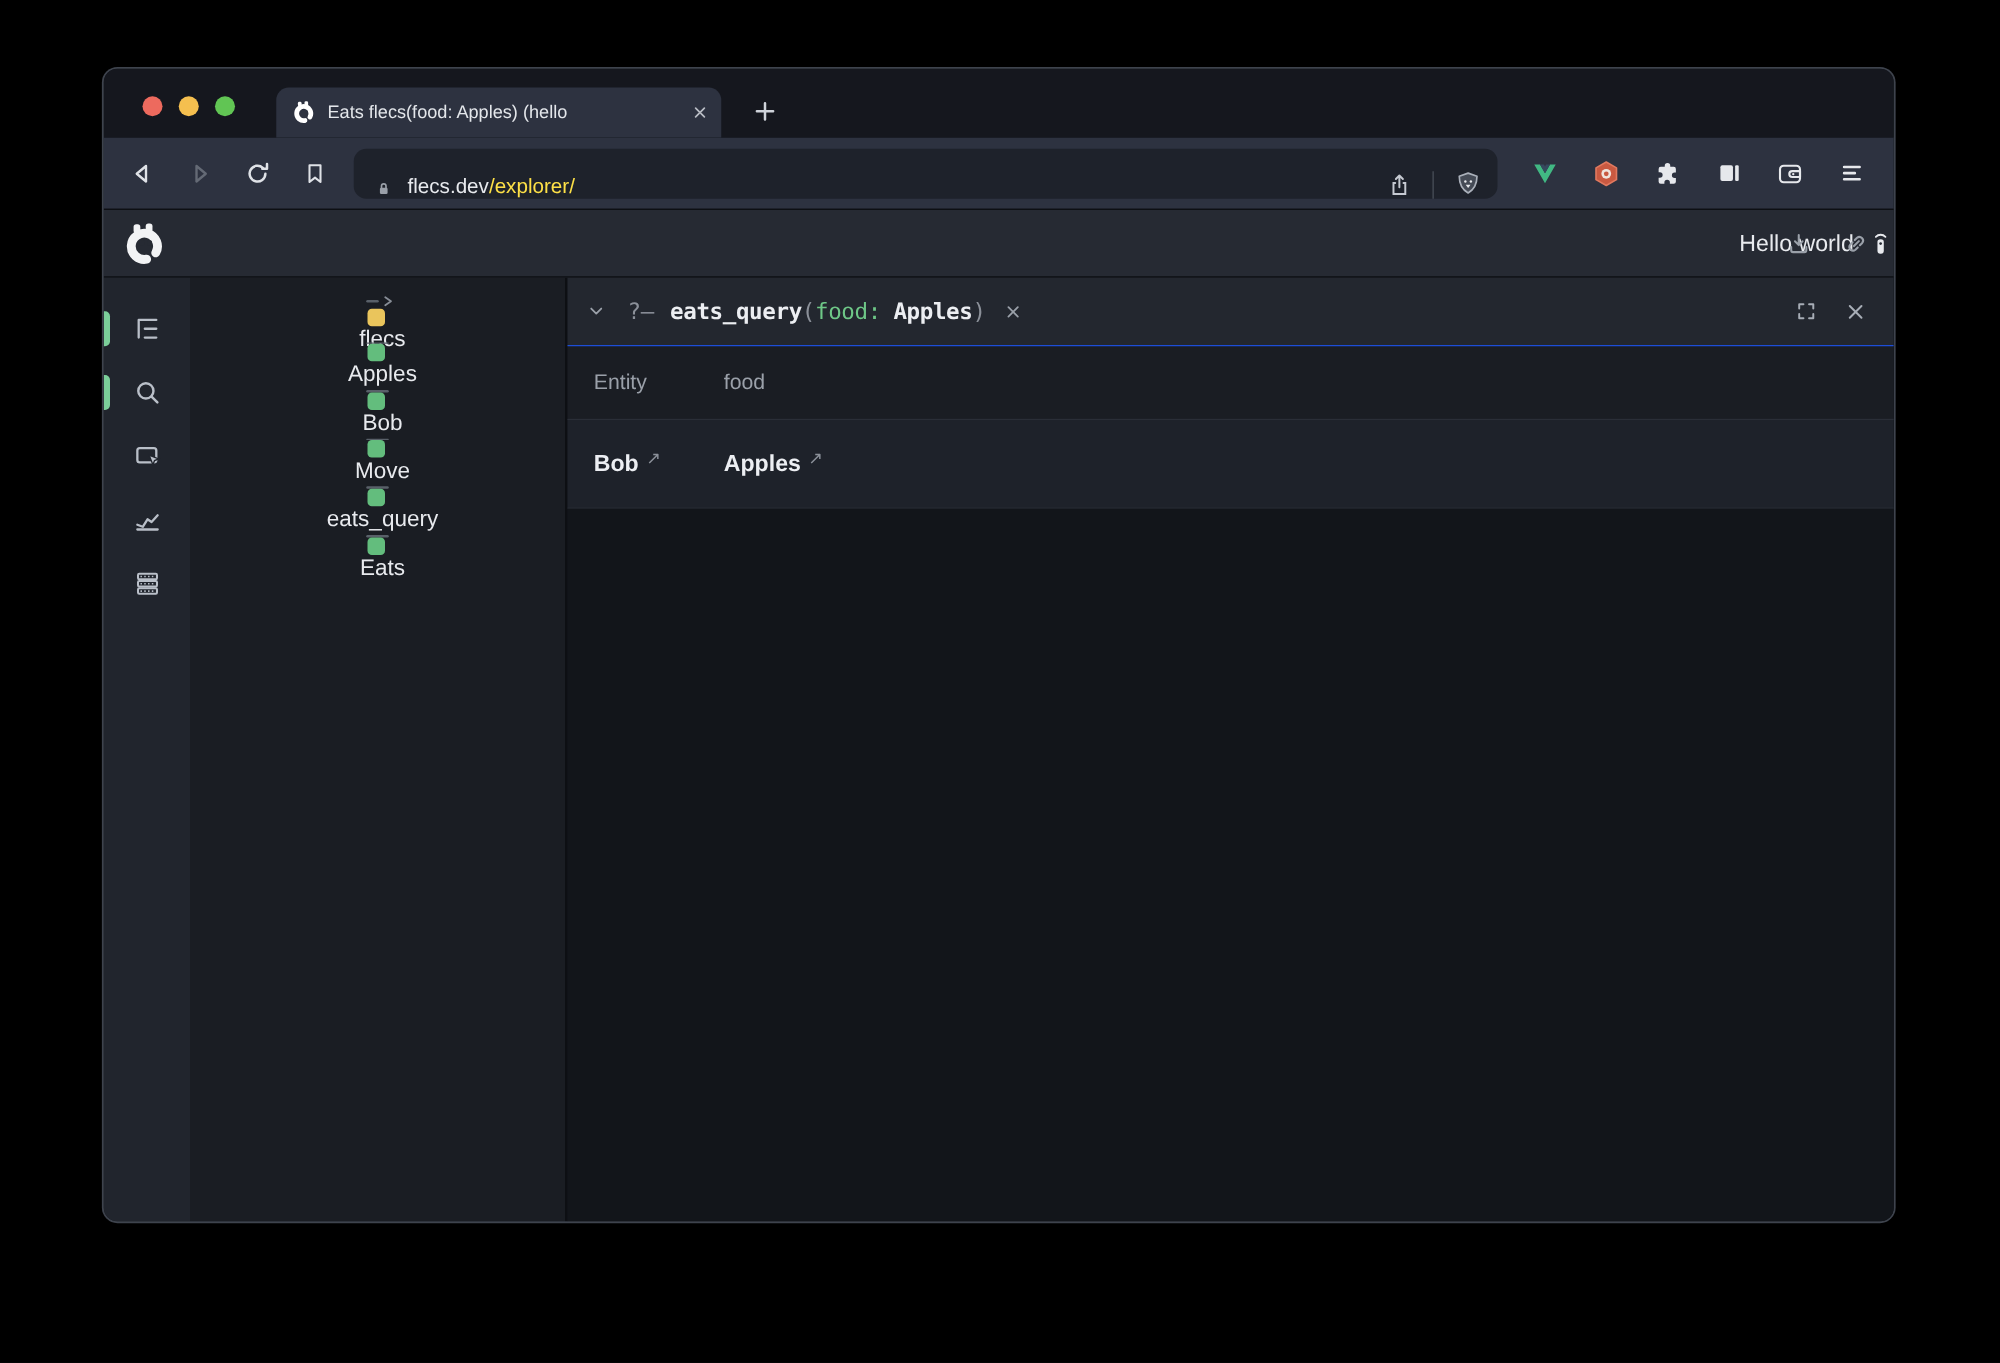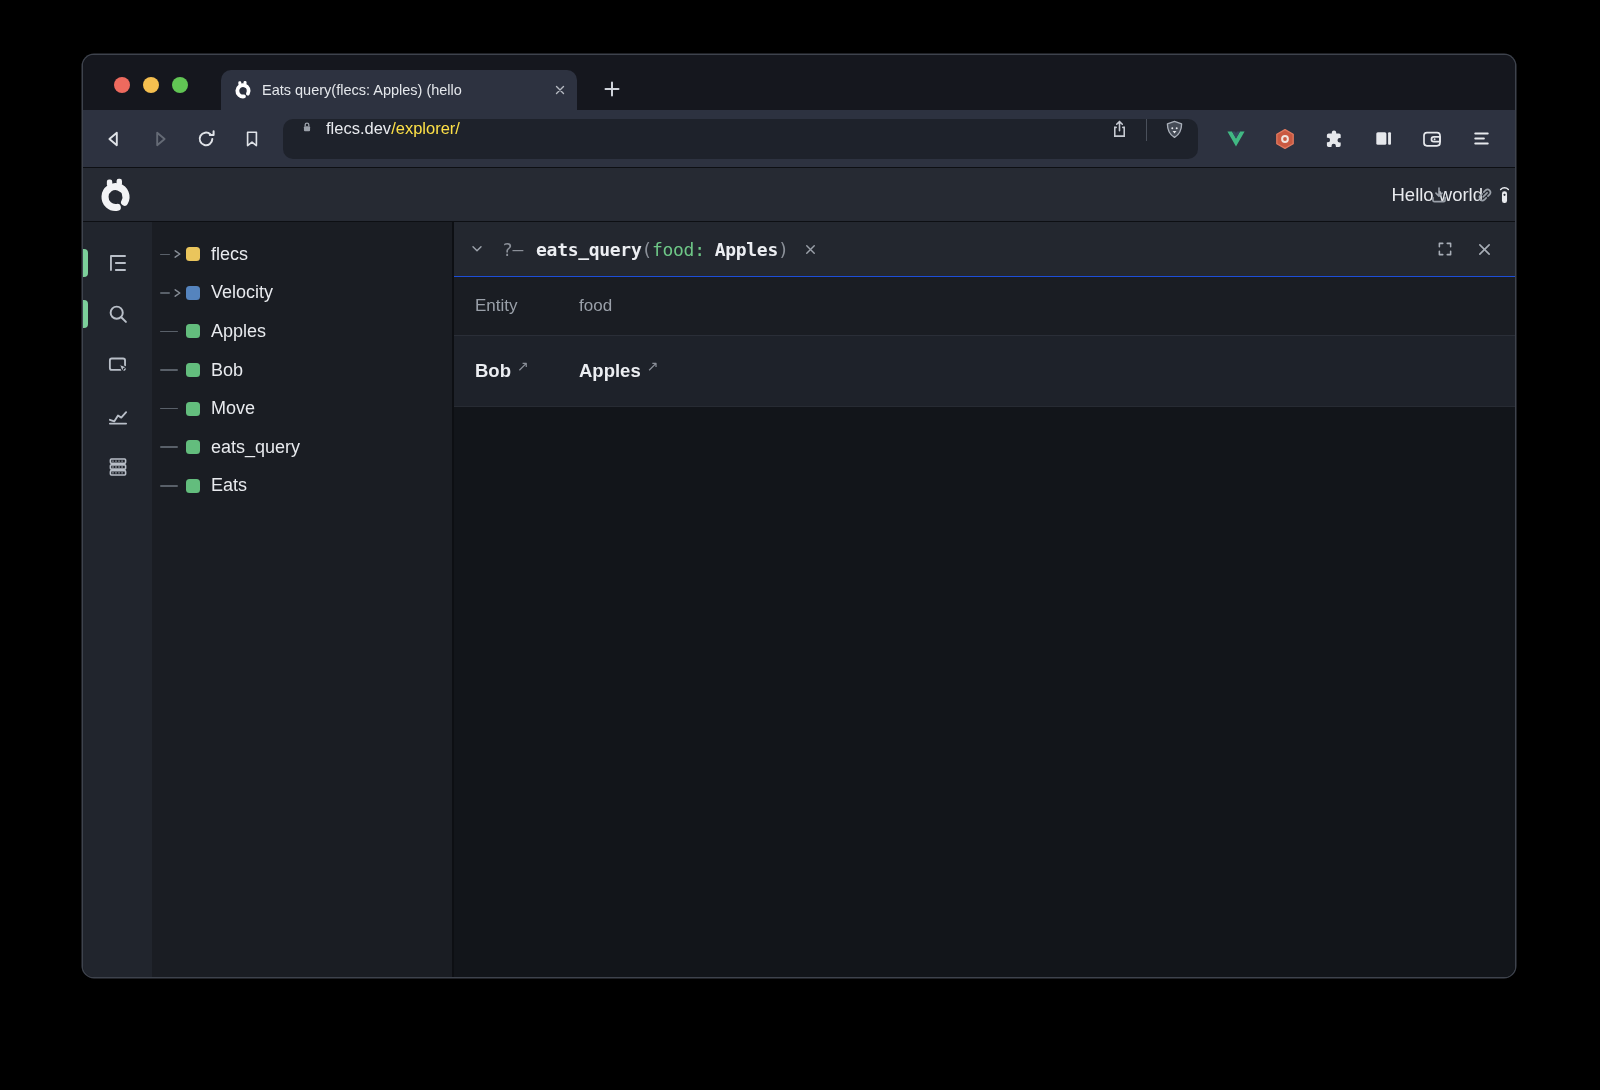--- a/index.html
+++ b/index.html
@@ -23,21 +23,21 @@
                mask-image:linear-gradient(90deg,#000 85%,transparent); }
   .newtab { position:absolute; left:516px; bottom:8px; width:26px; height:26px;
             display:flex; align-items:center; justify-content:center; border-radius:6px; }
 
   
   .toolbar { height:57px; background:#2d3240; display:flex; align-items:center; padding:0 14px 0 18px; }
   .navbtn { width:26px; height:26px; display:flex; align-items:center; justify-content:center; }
   .navbtn + .navbtn { margin-left:20px; }
   .bookmark-btn { margin-left:104px; }
   .urlbar { flex:1; height:40px; margin-left:18px; background:#1e222b; border-radius:10px;
-            display:flex; align-items:flex-start; padding:0 12px 0 16px; }
+            display:flex; align-items:flex-end; padding:0 12px 0 16px; }
   .url-host { font-size:16.5px; color:#e8eaee; margin-left:11px; }
   .url-path { font-size:16.5px; color:#fde047; }
   .url-spacer { flex:1; }
   .url-sep { width:1px; height:22px; background:#4a505b; margin:0 16px; }
   .extensions { display:flex; align-items:center; gap:25px; padding:0 8px 0 26px; }
   .extbtn { width:24px; height:24px; display:flex; align-items:center; justify-content:center; }
 
   
   .page-header { position:relative; height:55px; background:#262a33;
                  border-top:1px solid #0d0f13; border-bottom:1px solid #0d0f13;
@@ -52,21 +52,21 @@
   .page-body { display:flex; height:755px; }
   .icon-strip { width:69px; background:#21252d; padding-top:15px; display:flex;
                 flex-direction:column; align-items:stretch; }
   .strip-item { position:relative; height:51px; display:flex; align-items:center; justify-content:center;
                 color:#b9bfc8; }
   .strip-item[data-active="true"]::before { content:""; position:absolute; left:0; top:50%;
                 transform:translateY(-50%); width:5px; height:28px; background:#7ccf9a;
                 border-radius:0 4px 4px 0; }
 
   .tree-panel { width:300px; background:#1a1d23; padding:13px 0 0 8px; }
-  .tree-item { height:38.6px; display:flex; align-items:center; color:#e8eaee; font-size:18px; }
+  .tree-item { height:38.6px; display:flex; align-items:center; color:#e8eaee; font-size:18px;flex-direction:column; }
   .conn { width:26px; display:flex; align-items:center; }
   .conn .line { height:1.6px; background:#596069; width:18px; border-radius:1px; }
   .tree-item[data-kind="branch"] .conn .line { width:10px; }
   .conn .chev { margin-left:2px; display:flex; }
   .sq { width:14px; height:14px; border-radius:3.5px; margin-right:11px; flex:0 0 auto; }
   .sq[data-color="yellow"]{ background:#eac55c; }
   .sq[data-color="blue"]{ background:#5584be; }
   .sq[data-color="green"]{ background:#63bd7d; }
 
   .main-panel { flex:1; background:#12151a; border-left:2px solid #0d0f13;
@@ -112,21 +112,21 @@
     <div class="tab">
       <span style="display:flex">
         <svg width="20" height="20" viewBox="0 0 24 24">
           <rect x="6.4" y="1.6" width="3.5" height="4.6" rx="1.4" fill="#fff"></rect>
           <rect x="12.7" y="1.2" width="3.5" height="4.6" rx="1.4" fill="#fff"></rect>
           <path d="M13.18 19.70 A6.8 6.8 0 1 1 17.89 16.40" fill="none" stroke="#fff" stroke-width="4.6" stroke-linecap="round"></path>
           <rect x="9.6" y="10" width="2.5" height="2.5" rx="0.6" fill="#2d3240"></rect>
           <rect x="13.4" y="10" width="2.5" height="2.5" rx="0.6" fill="#2d3240"></rect>
         </svg>
       </span>
-      <span class="tab-title">Eats query(flecs: Apples) (hello</span>
+      <span class="tab-title">Eats flecs(food: Apples) (hello</span>
       <span style="display:flex">
         <svg width="14" height="14" viewBox="0 0 20 20">
             <path d="M5 5 L15 15 M15 5 L5 15" stroke="#b6bac2" stroke-width="2" stroke-linecap="round"></path>
           </svg>
       </span>
     </div>
     <div class="newtab">
       <svg width="20" height="20" viewBox="0 0 20 20">
           <path d="M10 3.5 V16.5 M3.5 10 H16.5" stroke="#cfd3da" stroke-width="2" stroke-linecap="round"></path>
         </svg>
@@ -299,32 +299,20 @@
             <span class="line"></span>
             <span class="chev">
               <svg width="11" height="12" viewBox="0 0 12 12">
                 <path d="M3.5 2.5 L8.5 6 L3.5 9.5" fill="none" stroke="#878d96" stroke-width="1.6" stroke-linecap="round" stroke-linejoin="round"></path>
               </svg>
             </span>
           </span>
         <span class="sq" data-color="yellow"></span>
         <span>flecs</span>
       </div>
-      <div class="tree-item" data-kind="branch">
-        <span class="conn">
-            <span class="line"></span>
-            <span class="chev">
-              <svg width="11" height="12" viewBox="0 0 12 12">
-                <path d="M3.5 2.5 L8.5 6 L3.5 9.5" fill="none" stroke="#878d96" stroke-width="1.6" stroke-linecap="round" stroke-linejoin="round"></path>
-              </svg>
-            </span>
-          </span>
-        <span class="sq" data-color="blue"></span>
-        <span>Velocity</span>
-      </div>
       <div class="tree-item" data-kind="leaf">
         <span class="conn">
             <span class="line"></span>
           </span>
         <span class="sq" data-color="green"></span>
         <span>Apples</span>
       </div>
       <div class="tree-item" data-kind="leaf">
         <span class="conn">
             <span class="line"></span>

